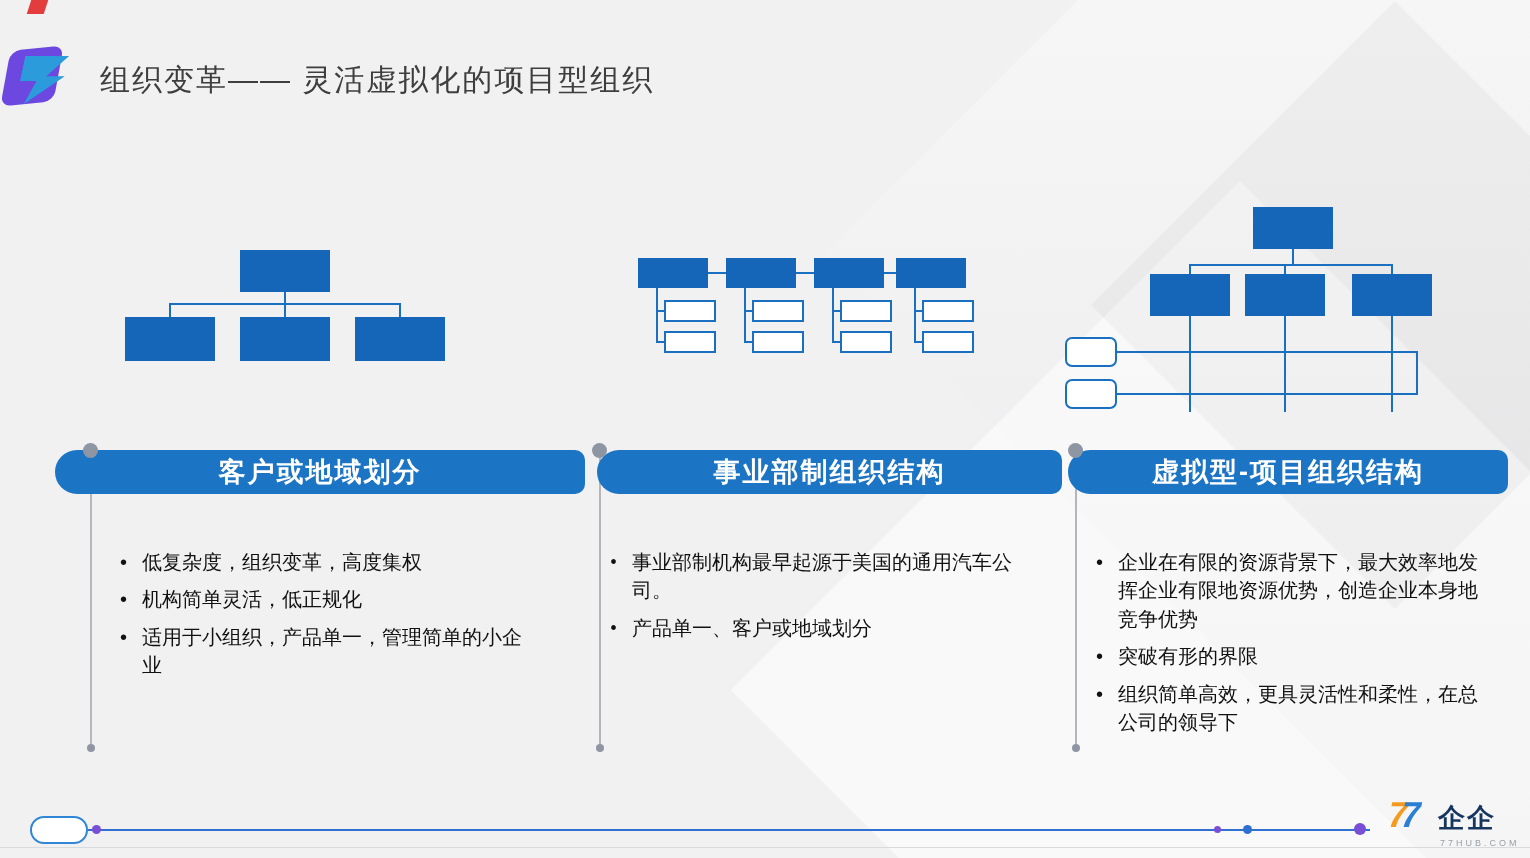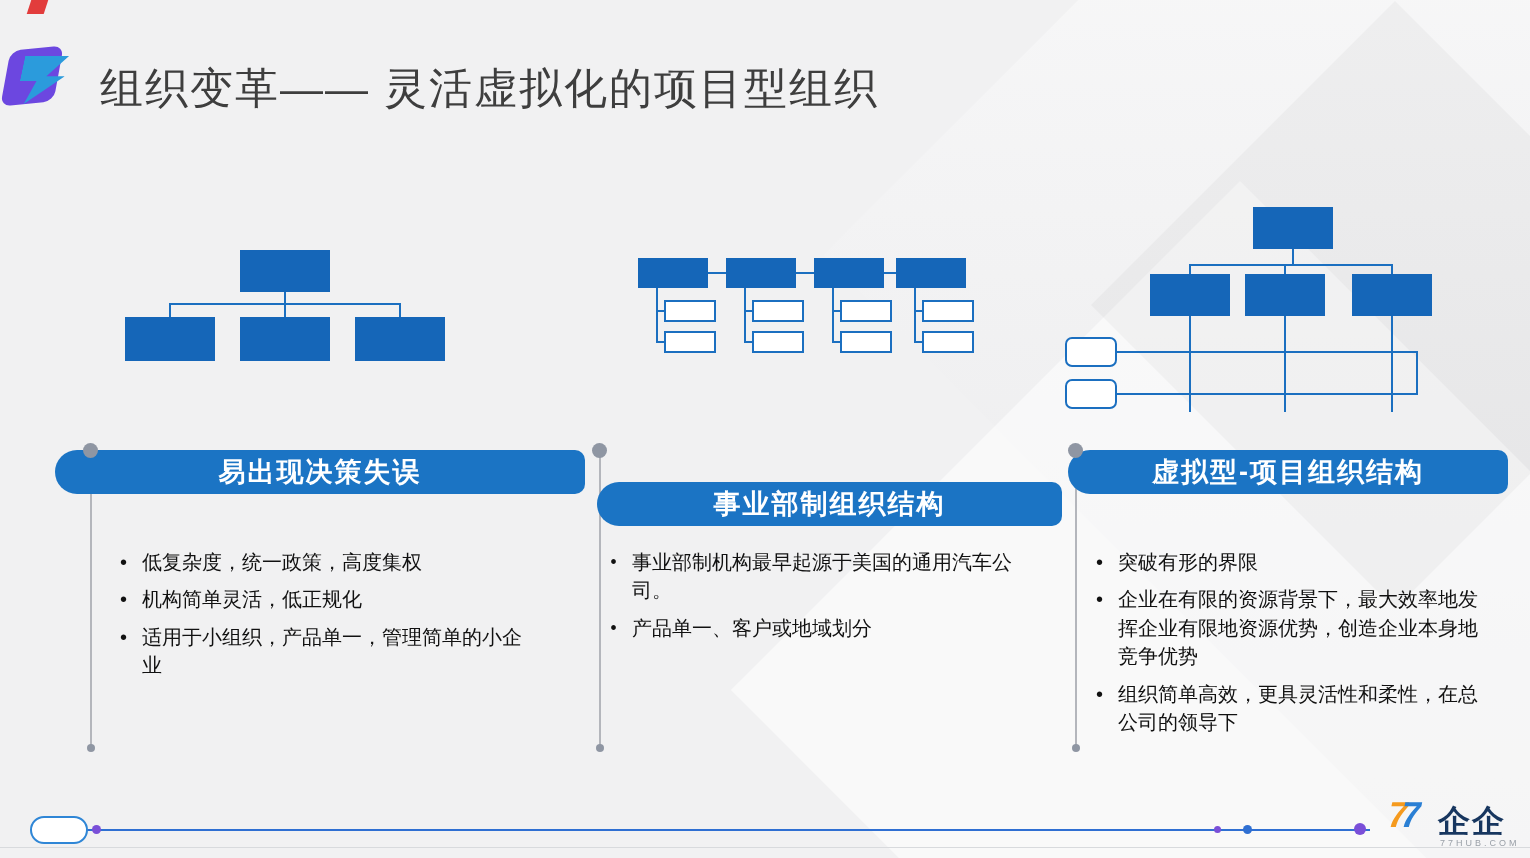--- a/index.html
+++ b/index.html
@@ -38,21 +38,21 @@
     background:#6c47e0; border-radius:10px; transform:skewX(-16deg) rotate(-6deg);
   }
   .brand-blue {
     position:absolute; left:20px; top:16px; width:44px; height:48px;
     background:#2b9bdc; transform:skewX(-12deg);
     clip-path:polygon(0 0,100% 0,58% 42%,100% 42%,20% 100%,38% 52%,0 52%);
   }
   
   .slide-title {
     position:absolute; left:100px; top:60px;
-    font-size:43px; letter-spacing:2px; color:#3e3e3e; font-weight:500;
+    font-size:30px; letter-spacing:2px; color:#3e3e3e; font-weight:500;
   }
   
   .chart { position:absolute; z-index:1; }
   .box-solid { position:absolute; background:#1566b8; }
   .box-outline { position:absolute; background:#ffffff; border:2px solid #1b6fc0; }
   .cline { position:absolute; background:#1b6fc0; }
   
   .bar {
     position:absolute; top:450px; height:44px; z-index:2;
     background:#1b74c4; border-radius:22px 10px 10px 22px;
@@ -97,21 +97,21 @@
   .fdot-3 { left:1243px; top:825px; width:9px; height:9px; background:#2f6fd2; }
   .fdot-4 { left:1354px; top:823px; width:12px; height:12px; background:#7a4fd8; }
   
   .qiqi { position:absolute; left:1388px; top:798px; width:135px; height:52px; z-index:3; }
   .qiqi-mark { position:absolute; left:0; top:0; width:46px; height:40px; }
   .qiqi-seven { position:absolute; font-size:36px; font-weight:bold; transform:skewX(-12deg); }
   .qiqi-seven.orange { left:0; top:-4px; color:#f59a1e; }
   .qiqi-seven.blue   { left:13px; top:-4px; color:#2a7fd4; }
   .qiqi-text {
     position:absolute; left:50px; top:2px;
-    font-size:32px; font-weight:bold; color:#17365f; letter-spacing:2px;
+    font-size:27px; font-weight:bold; color:#17365f; letter-spacing:2px;
   }
   .qiqi-sub {
     position:absolute; left:52px; top:40px;
     font-size:9px; letter-spacing:3px; color:#9aa0a8;
   }
 </style>
 </head>
 <body>
 
 <div class="bg-chevron-1"></div>
@@ -188,46 +188,46 @@
   <div class="box-outline" style="left:5px; top:172px; width:52px; height:30px; border-radius:7px;"></div>
   <div class="cline" style="left:57px; top:144px; width:301px; height:2px;"></div>
   <div class="cline" style="left:57px; top:186px; width:301px; height:2px;"></div>
   <div class="cline" style="left:356px; top:144px; width:2px; height:44px;"></div>
 </div>
 
 <div class="vline" style="left:90px;"></div>
 <div class="vline" style="left:599px;"></div>
 <div class="vline" style="left:1075px;"></div>
 
-<div class="bar" style="left:55px; width:530px;">易出现决策失误</div>
-<div class="bar" style="left:597px; width:465px;margin-top:32px;">事业部制组织结构</div>
+<div class="bar" style="left:55px; width:530px;">客户或地域划分</div>
+<div class="bar" style="left:597px; width:465px;">事业部制组织结构</div>
 <div class="bar" style="left:1068px; width:440px;">虚拟型-项目组织结构</div>
 
 <div class="bar-dot" style="left:83px;"></div>
 <div class="bar-dot" style="left:592px;"></div>
 <div class="bar-dot" style="left:1068px;"></div>
 
 <div class="vline-dot" style="left:87px;"></div>
 <div class="vline-dot" style="left:596px;"></div>
 <div class="vline-dot" style="left:1072px;"></div>
 
 <ul class="bullets" style="left:112px; width:425px;">
-  <li><span>低复杂度，统一政策，高度集权</span></li>
+  <li><span>低复杂度，组织变革，高度集权</span></li>
   <li><span>机构简单灵活，低正规化</span></li>
   <li><span>适用于小组织，产品单一，管理简单的小企业</span></li>
 </ul>
 
 <ul class="bullets" style="left:602px; width:420px;font-family:Liberation Serif, serif;">
   <li><span>事业部制机构最早起源于美国的通用汽车公司。</span></li>
   <li><span>产品单一、客户或地域划分</span></li>
 </ul>
 
 <ul class="bullets" style="left:1088px; width:400px;">
+  <li><span>企业在有限的资源背景下，最大效率地发挥企业有限地资源优势，创造企业本身地竞争优势</span></li>
   <li><span>突破有形的界限</span></li>
-  <li><span>企业在有限的资源背景下，最大效率地发挥企业有限地资源优势，创造企业本身地竞争优势</span></li>
   <li><span>组织简单高效，更具灵活性和柔性，在总公司的领导下</span></li>
 </ul>
 
 <div class="footer-pill"></div>
 <div class="footer-line"></div>
 <div class="footer-subline"></div>
 <div class="fdot fdot-1"></div>
 <div class="fdot fdot-2"></div>
 <div class="fdot fdot-3"></div>
 <div class="fdot fdot-4"></div>

